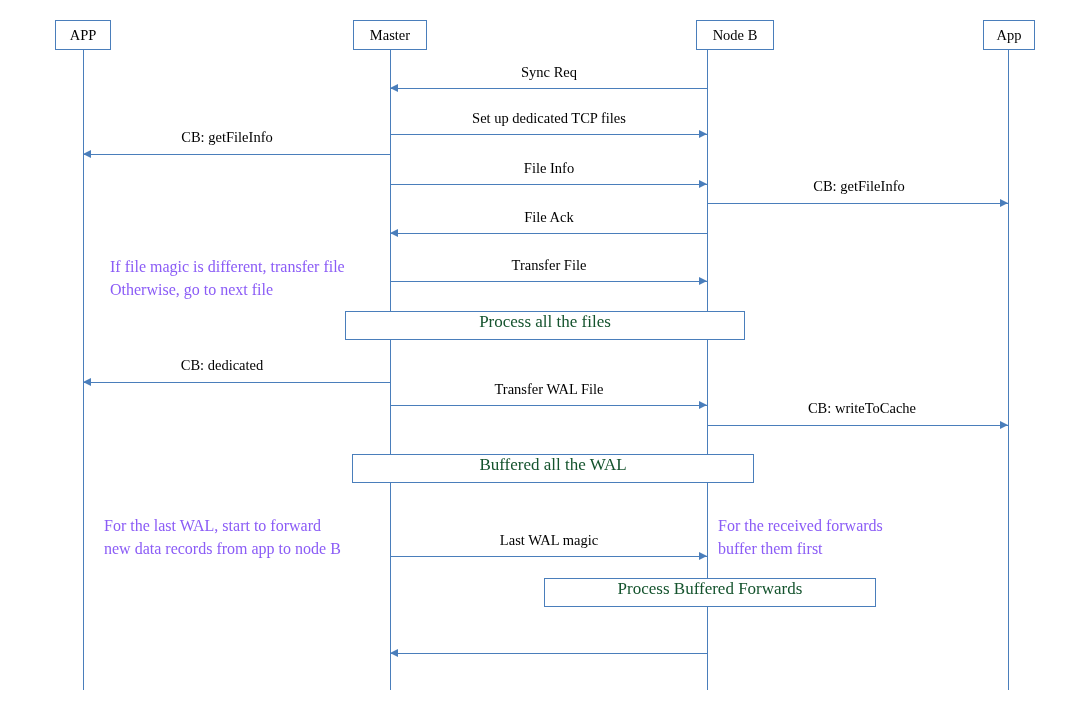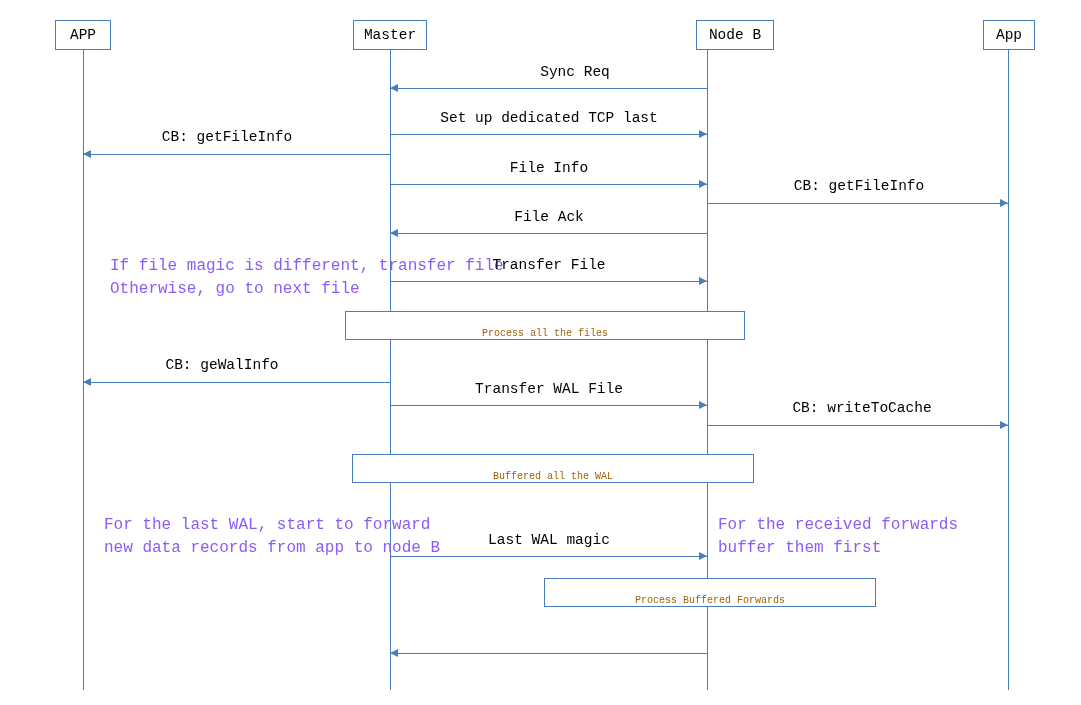--- a/index.html
+++ b/index.html
@@ -5,21 +5,21 @@
   html, body {
     margin: 0;
     padding: 0;
     background: #ffffff;
   }
   #canvas {
     position: relative;
     width: 1081px;
     height: 705px;
     background: #ffffff;
-    font-family: Liberation Mono, monospace;
+    font-family: Liberation Serif, serif;
     overflow: hidden;
   }
   .lifeline-head {
     position: absolute;
     box-sizing: border-box;
     border: 1.3px solid #4a7ebb;
     background: #ffffff;
     color: #000000;
     font-size: 14.5px;
     display: flex;
@@ -61,24 +61,24 @@
   }
   .arrow-head.left {
     border-right: 8px solid #4a7ebb;
   }
   .exec-box {
     position: absolute;
     box-sizing: border-box;
     border: 1.3px solid #4a7ebb;
     background: #ffffff;
     display: flex;
-    align-items: flex-end;
+    align-items: flex-start;
     justify-content: center;
-    font-size: 10px;
-    color: #a16207;
+    font-size: 17px;
+    color: #14532d;
     white-space: nowrap;
   }
   .note {
     position: absolute;
     font-size: 16px;
     color: #8b5cf6;
     line-height: 1.45;
     white-space: pre-line;
     margin-top: 15px;
   }
@@ -99,25 +99,25 @@
   </div>
   <div class="lifeline-head" style="left:983px; top:20px; width:52px;">
     <span>App</span>
   </div>
 
   <div class="lifeline-line" style="left:83px; top:50px; height:640px;"></div>
   <div class="lifeline-line" style="left:390px; top:50px; height:640px;"></div>
   <div class="lifeline-line" style="left:707px; top:50px; height:640px;"></div>
   <div class="lifeline-line" style="left:1008px; top:50px; height:640px;"></div>
 
-  <div class="msg-label center" style="left:575px; top:63px;text-align:right;">Sync Req</div>
+  <div class="msg-label center" style="left:549px; top:63px;text-align:right;">Sync Req</div>
   <div class="arrow-line" style="left:390px; top:88px; width:317px;"></div>
   <div class="arrow-head left" style="left:390px; top:83.5px;"></div>
 
-  <div class="msg-label center" style="left:549px; top:109px;">Set up dedicated TCP last</div>
+  <div class="msg-label center" style="left:549px; top:109px;">Set up dedicated TCP files</div>
   <div class="arrow-line" style="left:390px; top:134px; width:317px;"></div>
   <div class="arrow-head right" style="left:699px; top:129.5px;"></div>
 
   <div class="msg-label center" style="left:227px; top:128px;">CB: getFileInfo</div>
   <div class="arrow-line" style="left:83px; top:154px; width:307px;"></div>
   <div class="arrow-head left" style="left:83px; top:149.5px;"></div>
 
   <div class="msg-label center" style="left:549px; top:159px;">File Info</div>
   <div class="arrow-line" style="left:390px; top:184px; width:317px;"></div>
   <div class="arrow-head right" style="left:699px; top:179.5px;"></div>
@@ -134,21 +134,21 @@
 Otherwise, go to next file</div>
 
   <div class="msg-label center" style="left:549px; top:256px;">Transfer File</div>
   <div class="arrow-line" style="left:390px; top:281px; width:317px;"></div>
   <div class="arrow-head right" style="left:699px; top:276.5px;"></div>
 
   <div class="exec-box" style="left:345px; top:311px; width:400px; height:29px;">
     <span>Process all the files</span>
   </div>
 
-  <div class="msg-label center" style="left:222px; top:356px;">CB: geWalInfo</div>
+  <div class="msg-label center" style="left:222px; top:356px;">CB: dedicated</div>
   <div class="arrow-line" style="left:83px; top:382px; width:307px;"></div>
   <div class="arrow-head left" style="left:83px; top:377.5px;"></div>
 
   <div class="msg-label center" style="left:549px; top:380px;">Transfer WAL File</div>
   <div class="arrow-line" style="left:390px; top:405px; width:317px;"></div>
   <div class="arrow-head right" style="left:699px; top:400.5px;"></div>
 
   <div class="msg-label center" style="left:862px; top:399px;">CB: writeToCache</div>
   <div class="arrow-line" style="left:707px; top:425px; width:301px;"></div>
   <div class="arrow-head right" style="left:1000px; top:420.5px;"></div>

